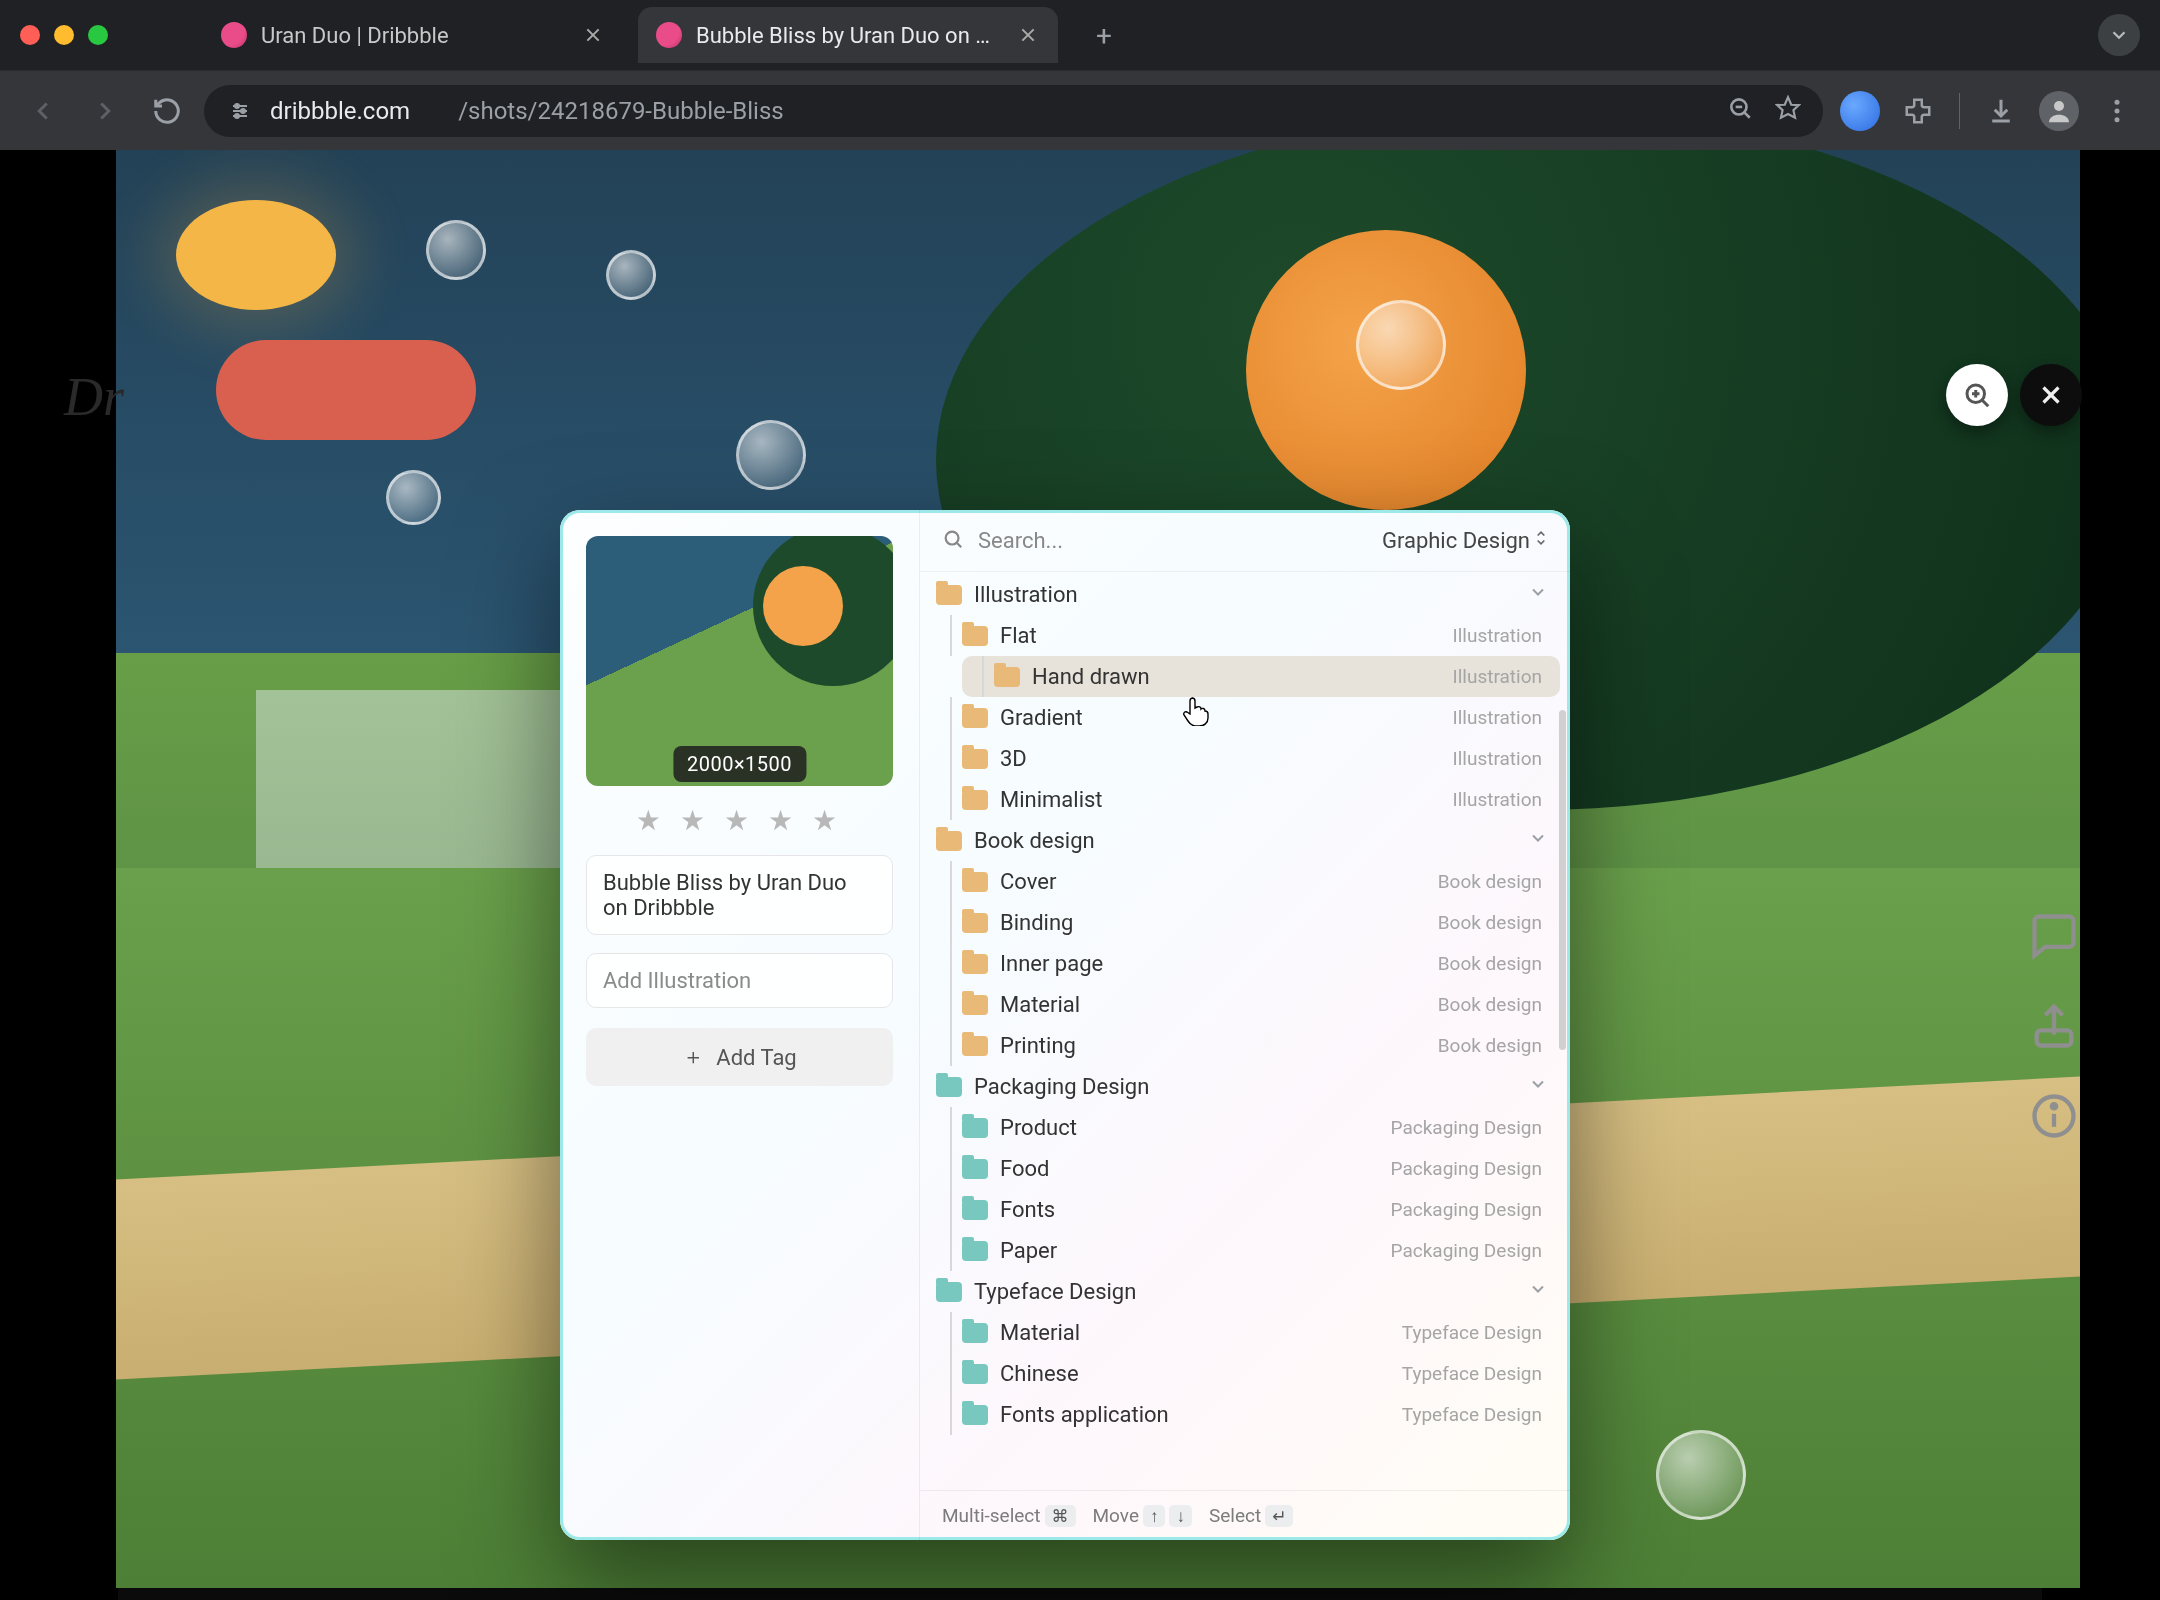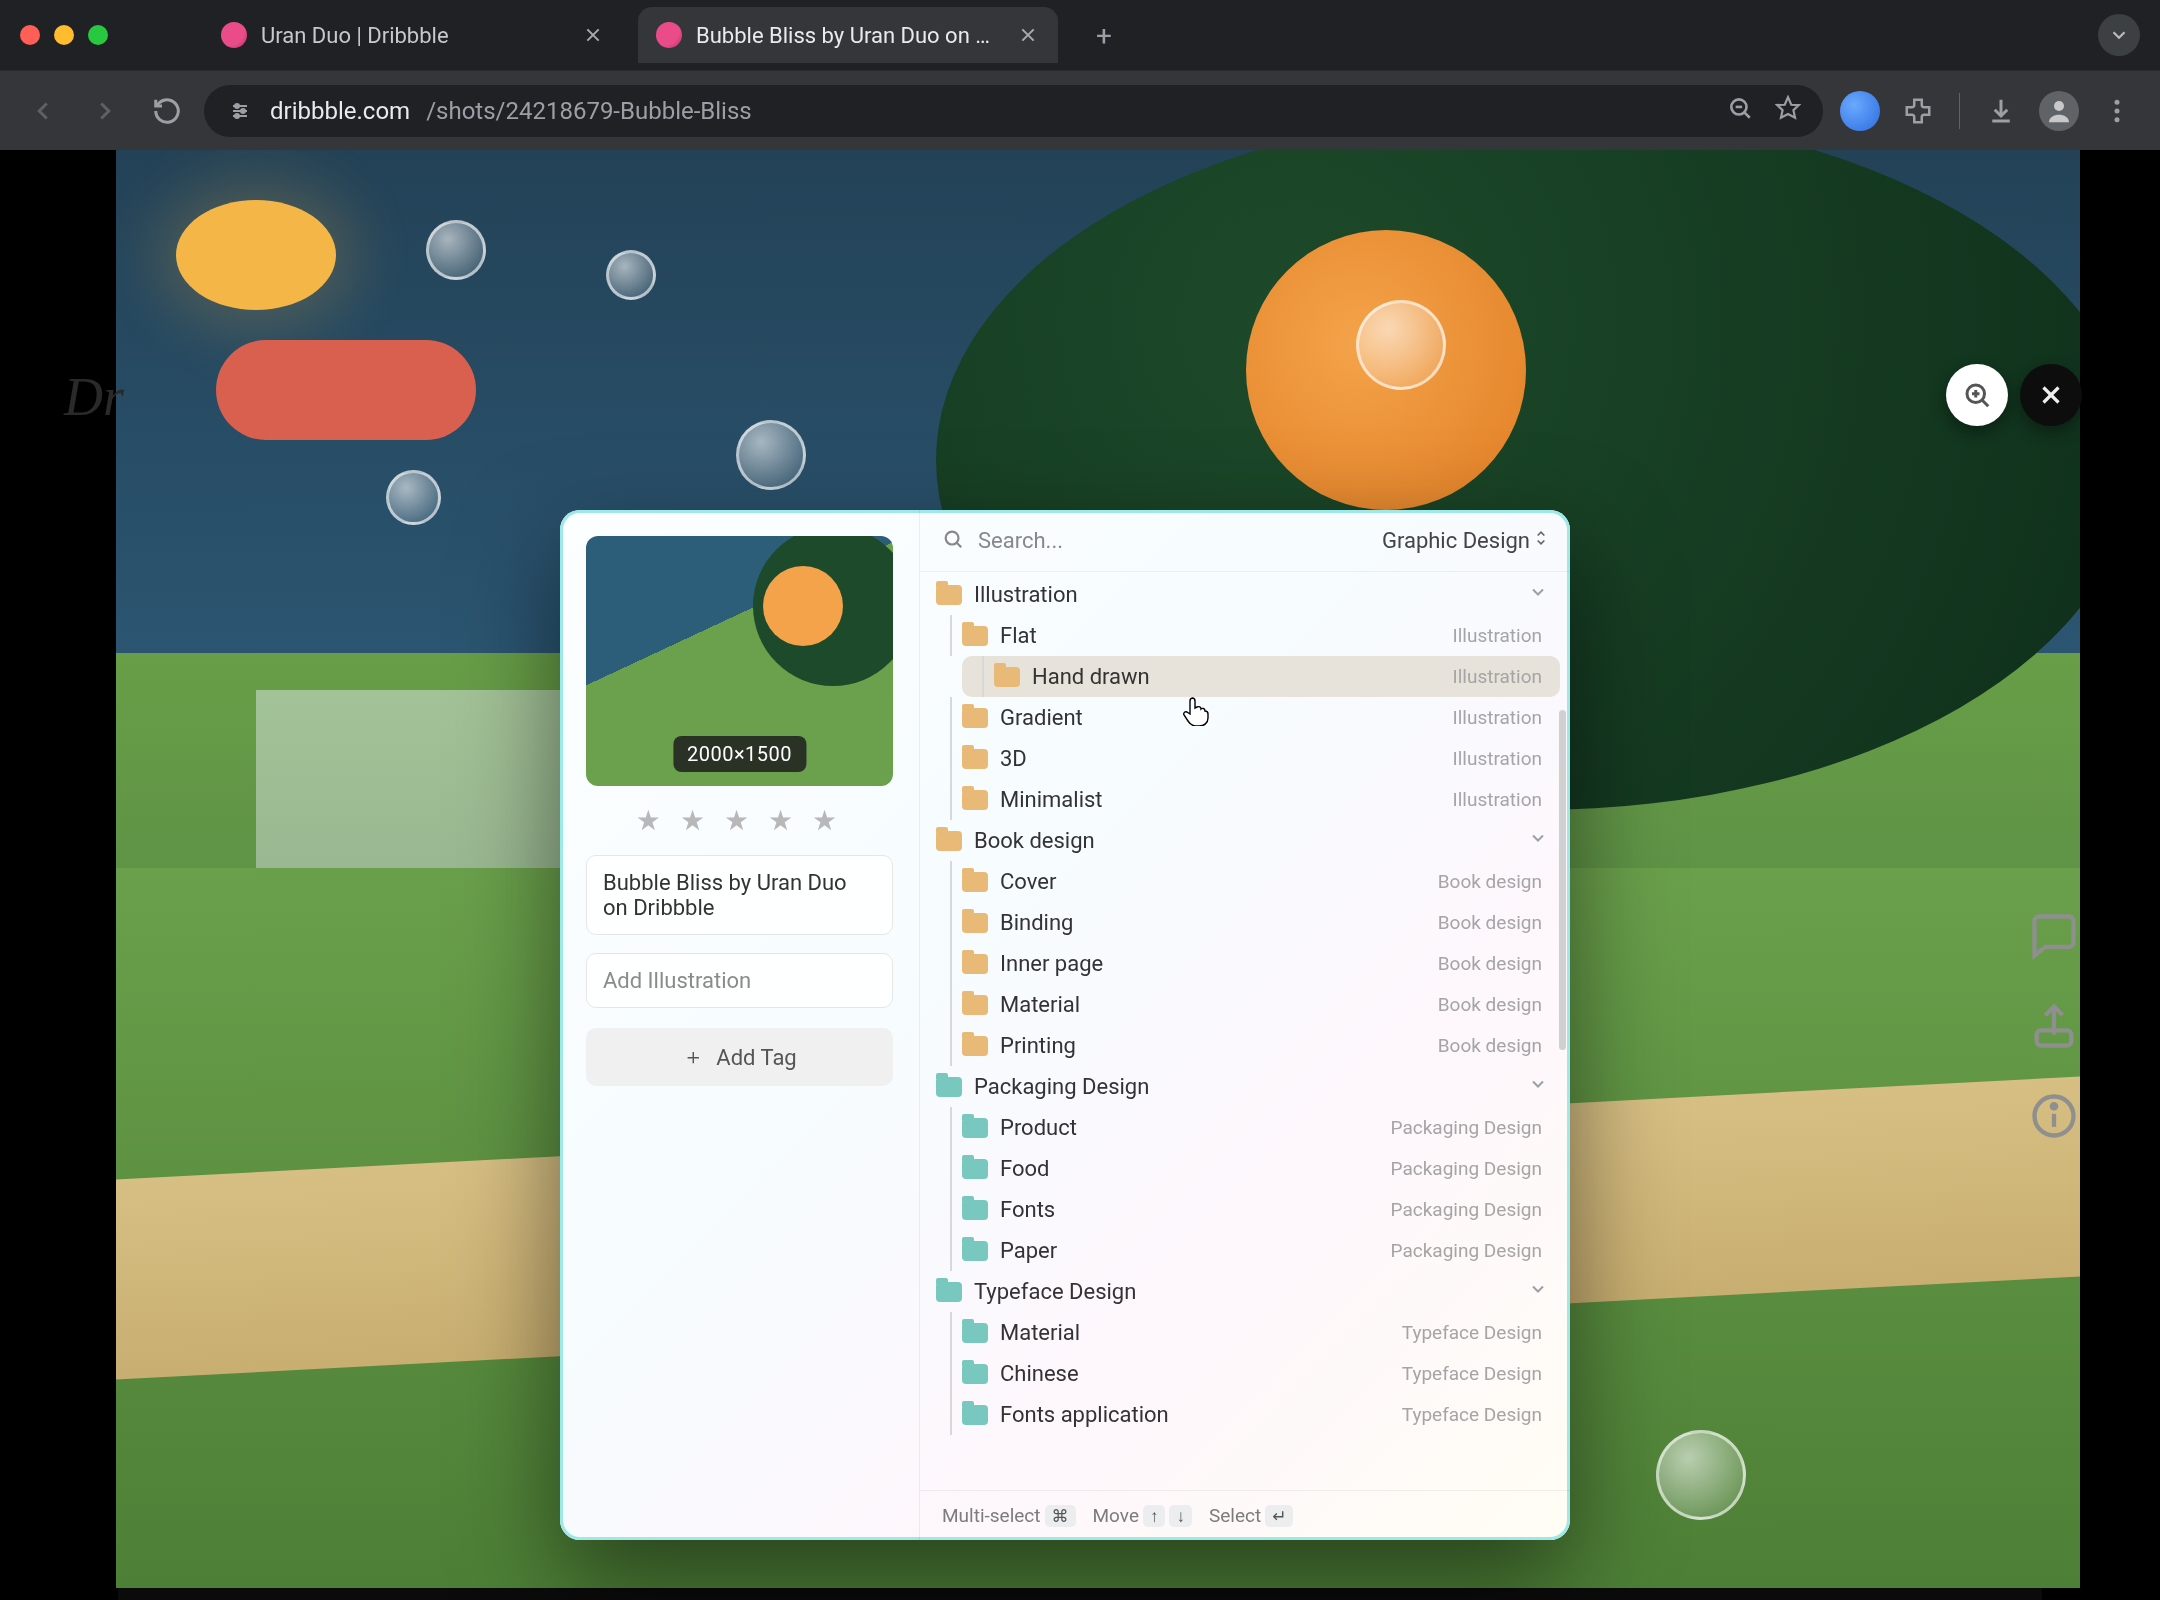--- a/index.html
+++ b/index.html
@@ -125,21 +125,21 @@
     gap: 16px;
     color: #e8eaed;
     font-size: 24px;
   }
   .omnibox .site-info {
     width: 28px; height: 28px;
     border-radius:6px;
     display:flex;align-items:center;justify-content:center;
     color:#9aa0a6;
   }
-  .omnibox .url-dim { color:#9aa0a6; }
+  .omnibox .url-dim { color:#9aa0a6;margin-left:32px; }
   .omni-actions { margin-left:auto; display:flex; gap:22px; align-items:center; }
 
   .toolbar-right { display:flex; gap:8px; align-items:center; }
   .divider-v { width: 1px; height: 36px; background: #5f6368; margin: 0 8px; }
 
   .profile-avatar {
     width: 40px; height: 40px; border-radius:50%;
     background: #5f6368;
     display:flex;align-items:center;justify-content:center;
   }
@@ -238,21 +238,21 @@
     border-radius:12px;
     background: linear-gradient(155deg,#2d5e79 0 38%, #6ba04d 38% 100%);
     position:relative;
     overflow:hidden;
   }
   .thumb .mini-tree{position:absolute;right:-20px;top:-10px;width:160px;height:160px;border-radius:50%;
     background:#1d4a2a;}
   .thumb .mini-cat{position:absolute;right:50px;top:30px;width:80px;height:80px;border-radius:50%;
     background:#f4a34a;}
   .thumb .badge {
-    position:absolute; bottom:14px; left:50%; transform:translateX(-50%);
+    position:absolute; bottom:4px; left:50%; transform:translateX(-50%);
     background: rgba(30,30,30,.85); color:#fff;
     font-size:20px; padding:6px 14px; border-radius:8px;
     letter-spacing:.5px;
   }
   .star-row { text-align:center; color:#b8b8b8; font-size:28px; letter-spacing:6px; }
 
   .text-field {
     background:#ffffffd0;
     border:1px solid #e6e6e6;
     border-radius:10px;

